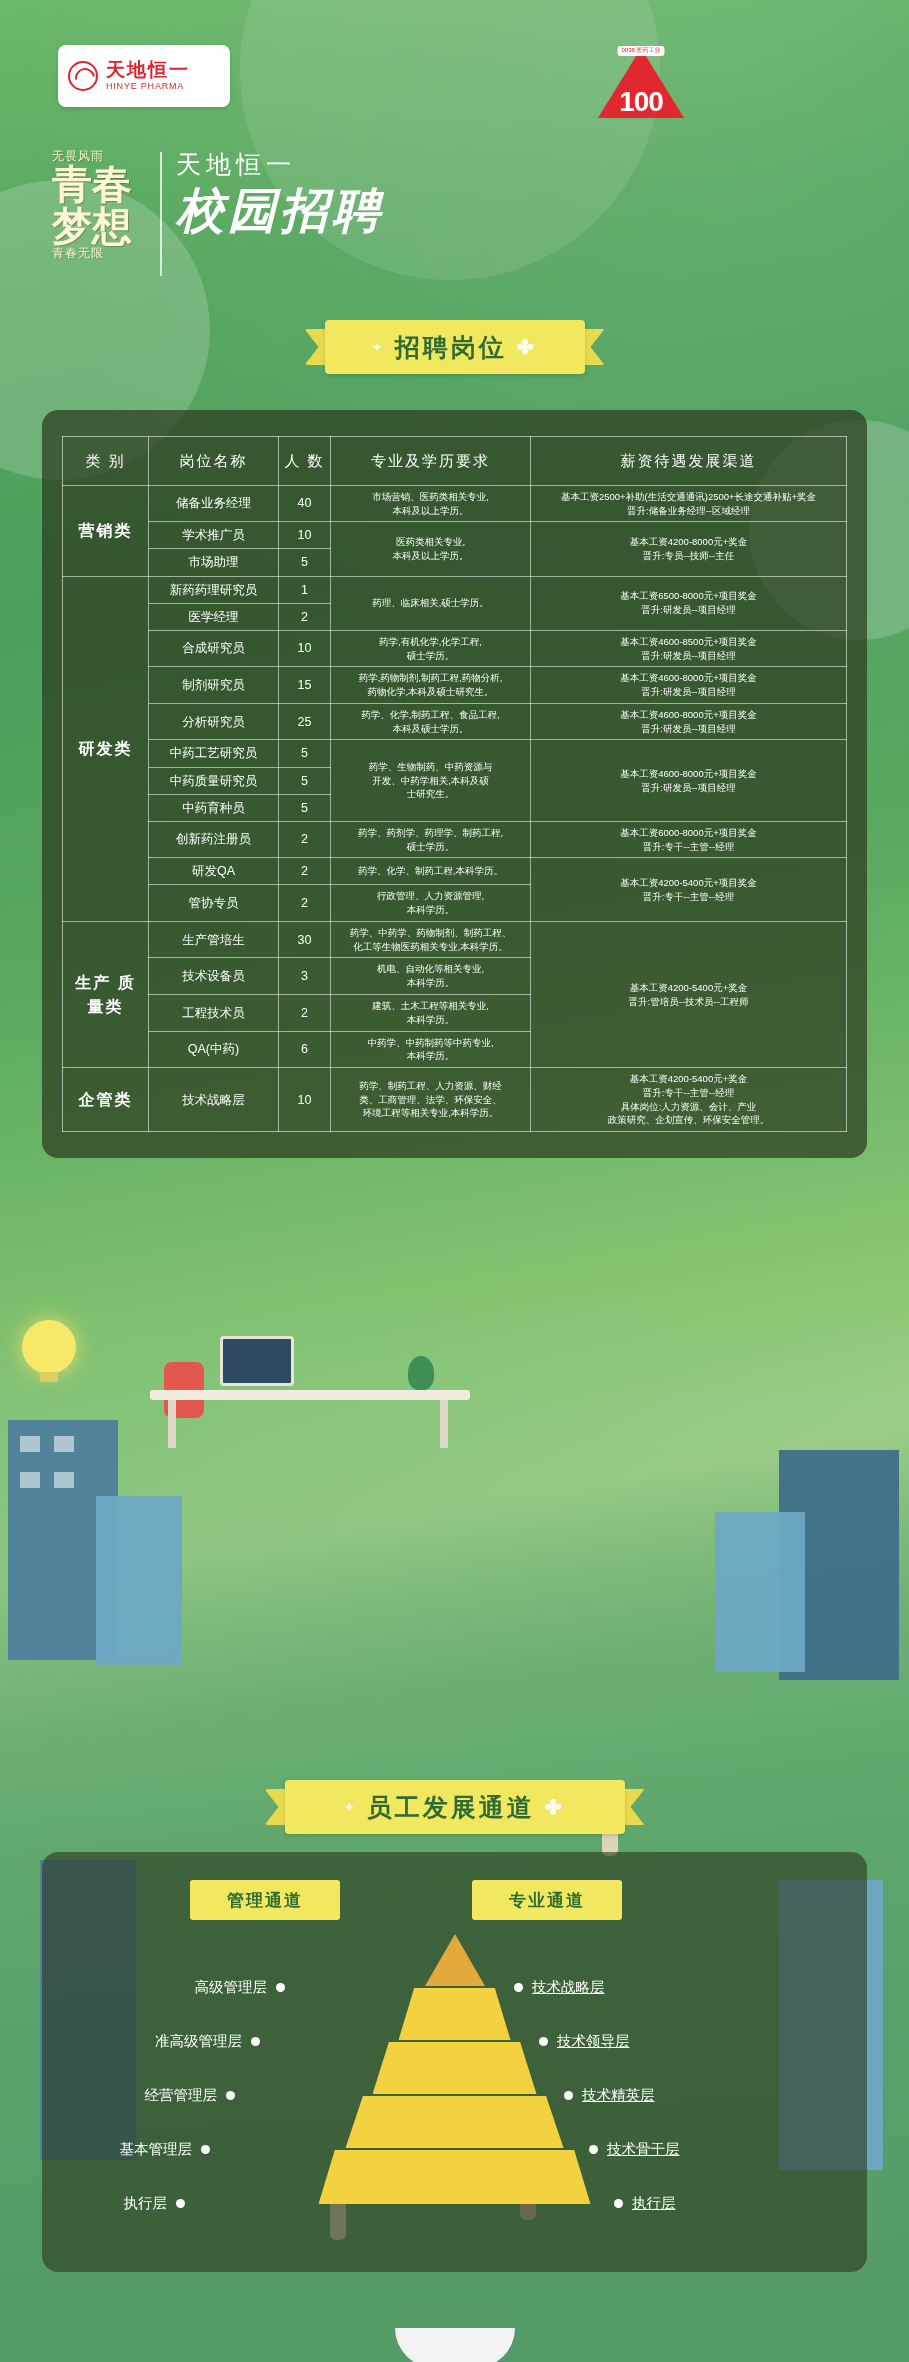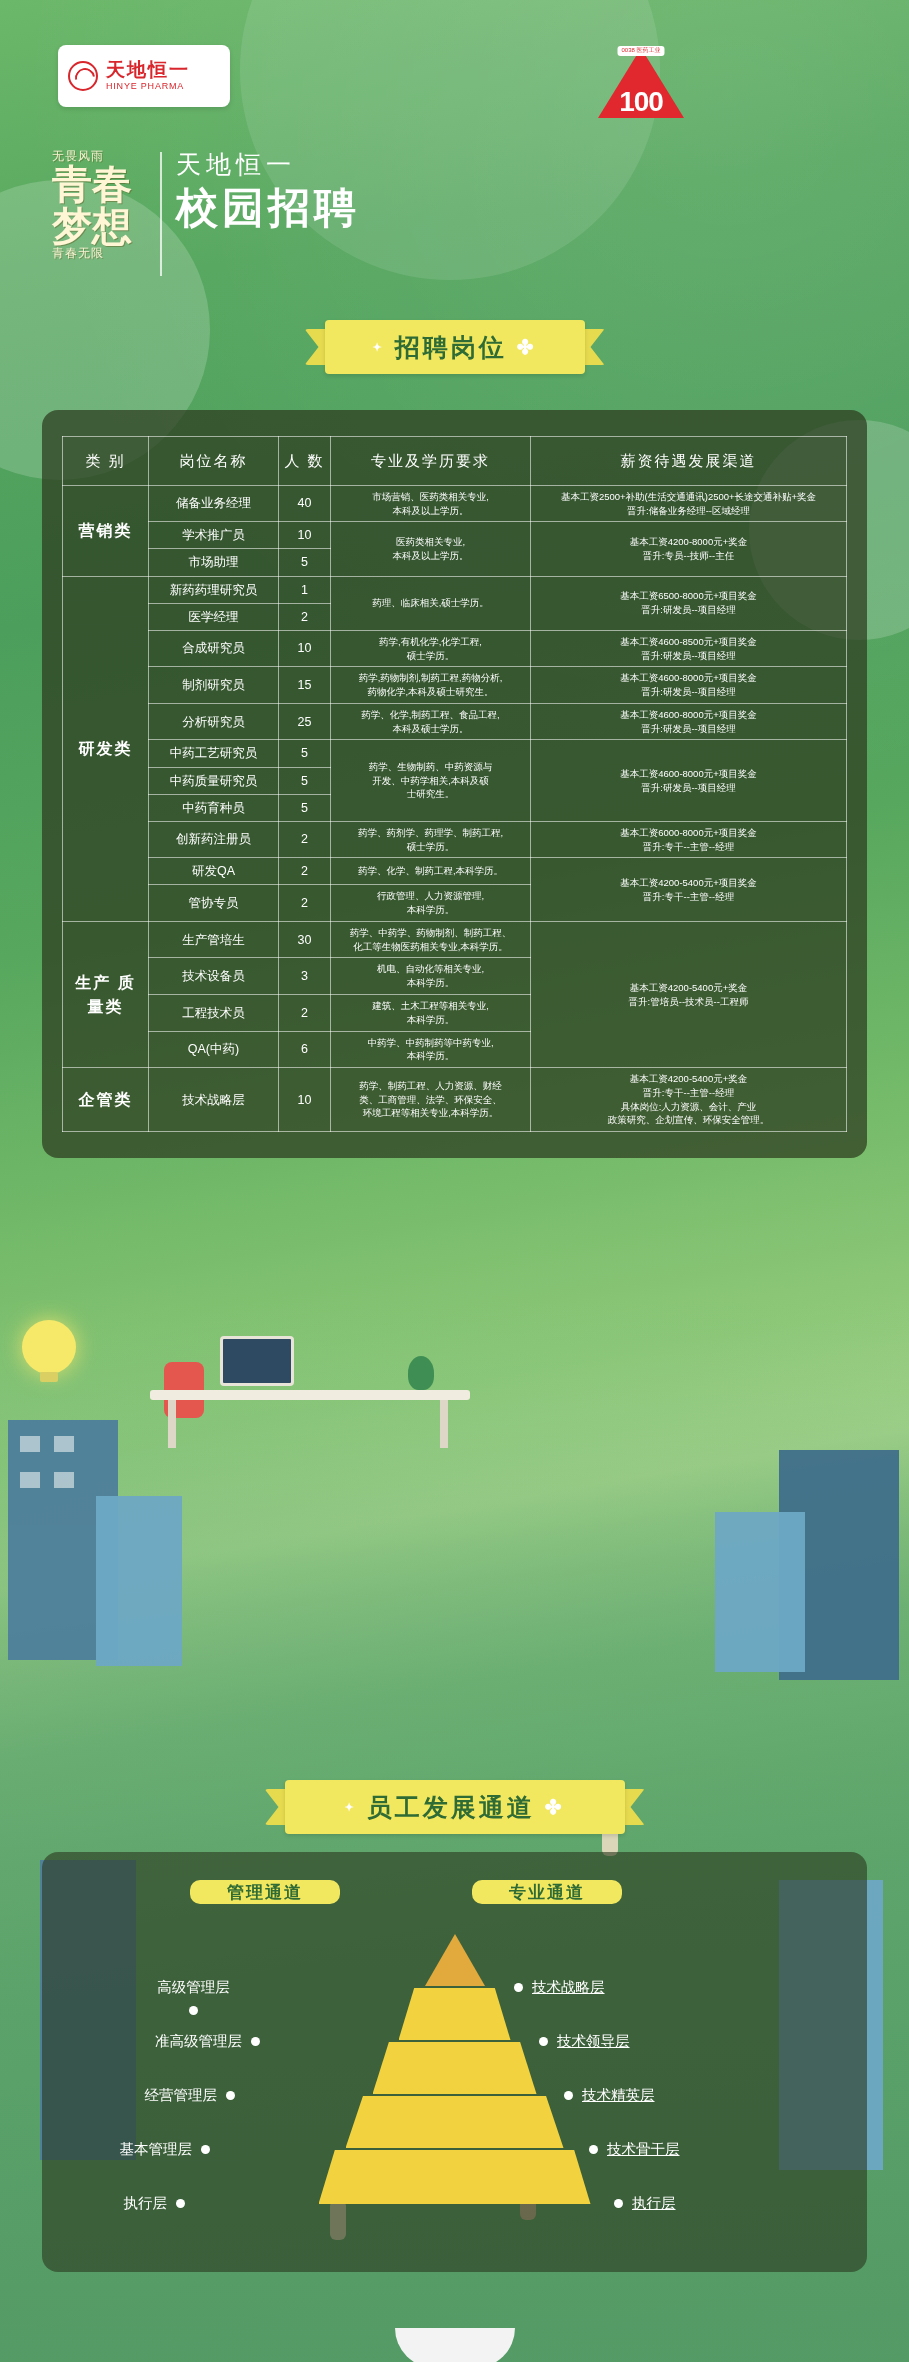--- a/index.html
+++ b/index.html
@@ -76,21 +76,21 @@
     text-shadow: 1px 1px 0 rgba(90,60,0,.35);
   }
   .brush-sm { font-size:12px; display:block; letter-spacing:1px; opacity:.95; font-weight:normal;}
   .title-divider {
     position:absolute; left:160px; top:152px; width:2px; height:124px;
     background: rgba(255,255,255,.75);
   }
   .title-block { position:absolute; left:176px; top:148px; color:#fff; }
   .t-brand { font-size:25px; letter-spacing:5px; margin-bottom:4px; }
   .t-year { font-size:47px; font-weight:bold; letter-spacing:2px; line-height:1.05; }
-  .t-camp { font-size:42px; font-weight:bold; letter-spacing:4px; line-height:1.1; }
+  .t-camp { font-size:48px; font-weight:bold; letter-spacing:4px; line-height:1.1;font-style:italic; }
 
   .qr-wrap { position:absolute; right:86px; top:166px; text-align:center; }
   .qr {
     width:108px; height:108px; background:#fff; padding:6px; border-radius:2px;
     position:relative;
   }
   .qr-grid {
     width:100%; height:100%;
     background-image:
       linear-gradient(90deg,#1c1c1c 1px, transparent 1px),
@@ -181,24 +181,24 @@
   .desk .top { position:absolute; left:0; top:62px; width:320px;height:10px;background:#f1ece0;border-radius:3px;}
   .desk .leg { position:absolute; top:72px; width:8px;height:48px;background:#ded7c7;}
   .monitor{position:absolute;left:70px;top:8px;width:74px;height:50px;background:#2e4a63;border-radius:4px;border:3px solid #e9e4d8;}
   .chair{position:absolute;left:14px;top:34px;width:40px;height:56px;background:#e4574f;border-radius:8px;}
   .plant{position:absolute;left:258px;top:28px;width:26px;height:34px;background:#3f8f54;border-radius:50% 50% 40% 40%;}
 
   
   #dev-panel { position:absolute; left:42px; top:1852px; width:825px; height:420px;
     background: rgba(44,58,30,.62); border-radius:16px; }
   .col-tag {
-    position:absolute; top:28px; height:24px; width:150px;
+    position:absolute; top:28px; height:40px; width:150px;
     background:#f2e85f; color:#2f6b35; font-size:17px; font-weight:bold;
     display:flex; align-items:center; justify-content:center; letter-spacing:2px;
-    border-radius:10px;
+    border-radius:3px;
   }
   .col-tag.l { left:148px; }
   .col-tag.r { left:430px; }
   .pyramid { position:absolute; left:50%; transform:translateX(-50%); top:82px; width:300px; height:300px; }
   .tier { position:absolute; left:50%; transform:translateX(-50%); }
   .tier.t1 { top:0;   width:0;height:0;border-left:30px solid transparent;border-right:30px solid transparent;border-bottom:52px solid #e2a93c; }
   .tier.t2 { top:54px;  width:112px;height:52px; background:#f2d33f; clip-path: polygon(14% 0,86% 0,100% 100%,0 100%); }
   .tier.t3 { top:108px; width:164px;height:52px; background:#f2d33f; clip-path: polygon(10% 0,90% 0,100% 100%,0 100%); }
   .tier.t4 { top:162px; width:218px;height:52px; background:#f2d33f; clip-path: polygon(8% 0,92% 0,100% 100%,0 100%); }
   .tier.t5 { top:216px; width:272px;height:54px; background:#f2d33f; clip-path: polygon(6% 0,94% 0,100% 100%,0 100%); }
@@ -435,21 +435,21 @@
 
     <div class="pyramid">
       <div class="tier t1"></div>
       <div class="tier t2"></div>
       <div class="tier t3"></div>
       <div class="tier t4"></div>
       <div class="tier t5"></div>
     </div>
 
     <div id="levels-left">
-        <div class="lvl left" style="top: 126px; left: 60px; width: 183px; flex-direction: column;">
+        <div class="lvl left" style="top: 126px; left: 60px; width: 183px;">
           <span>高级管理层</span>
           <span class="dot"></span>
         </div>
         <div class="lvl left" style="top: 180px; left: 60px; width: 158px;">
           <span>准高级管理层</span>
           <span class="dot"></span>
         </div>
         <div class="lvl left" style="top: 234px; left: 60px; width: 133px;">
           <span>经营管理层</span>
           <span class="dot"></span>

